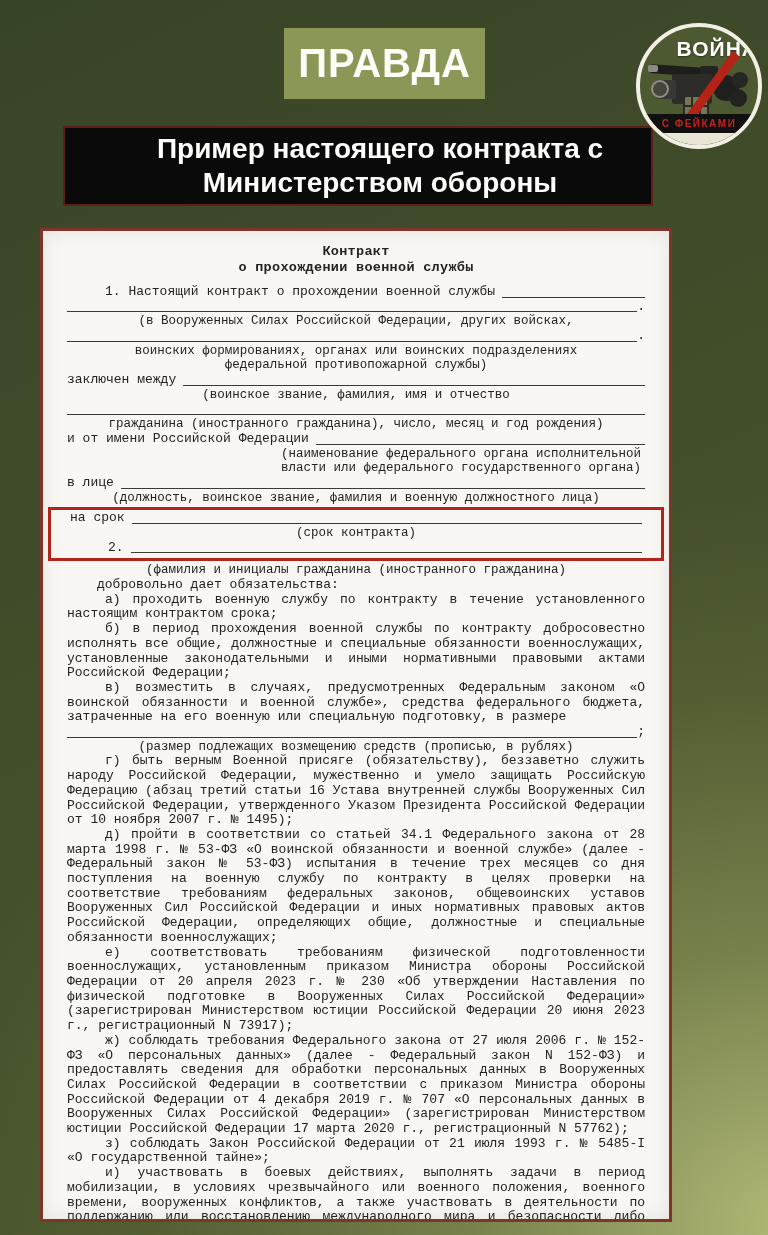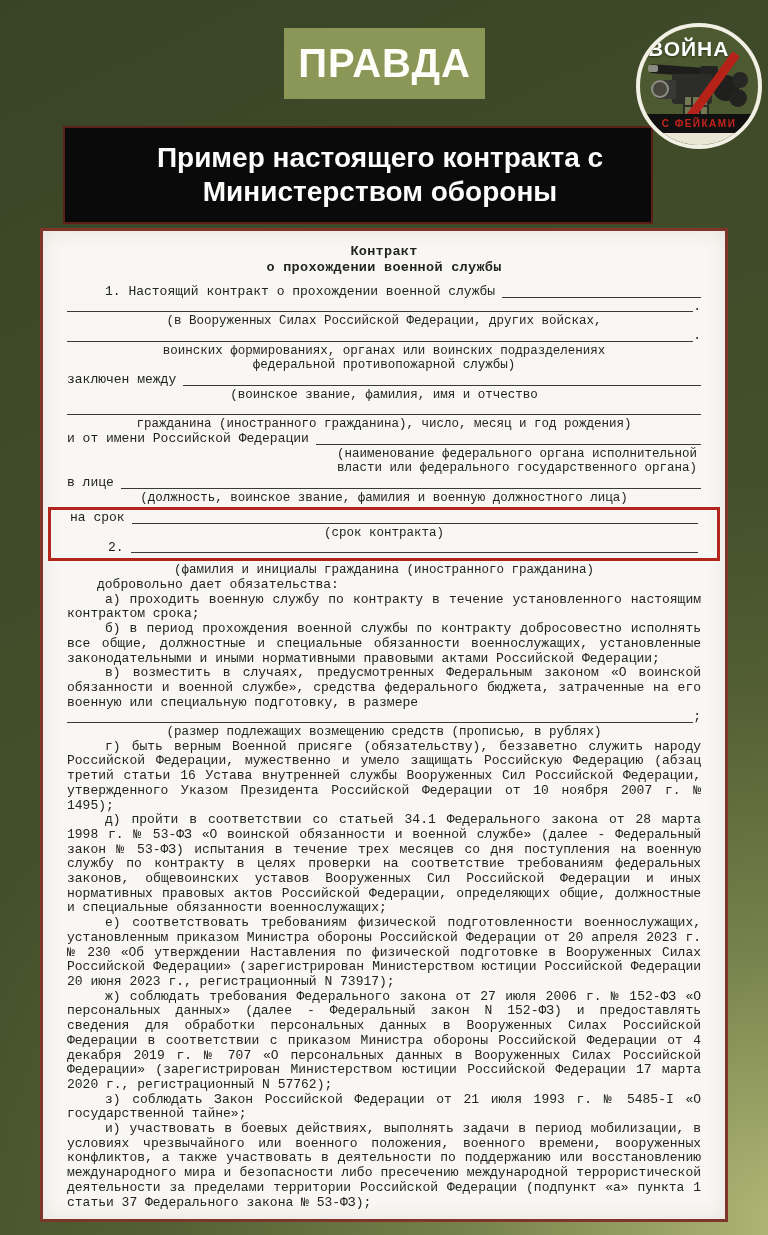--- a/index.html
+++ b/index.html
@@ -14,54 +14,54 @@
       linear-gradient(155deg,#384426 0%,#424e2a 45%,#49552d 100%);
   }
 
   
   .truth-box{
     position:absolute;left:284px;top:28px;width:201px;height:71px;
     background:#8b9756;display:flex;align-items:center;justify-content:center;
     color:#fefdf8;font-weight:bold;font-size:40px;letter-spacing:1px;
   }
   .banner{
-    position:absolute;left:63px;top:126px;width:590px;height:98px;
+    position:absolute;left:63px;top:126px;width:590px;height:80px;
     background:#0a0a0a;border:2px solid #5c2019;box-sizing:border-box;
     display:flex;flex-direction:column;align-items:center;justify-content:center;
     color:#fdfdfb;font-weight:bold;font-size:28px;line-height:34px;text-align:center;
     z-index:1;
     padding-left:44px;
   }
 
   
   .logo{
     position:absolute;left:636px;top:23px;width:126px;height:126px;border-radius:50%;
     background:#4d5930;border:4px solid #f2f0e4;box-sizing:border-box;overflow:hidden;
     z-index:5;
   }
   .logo-top{
-    position:absolute;top:10px;left:8px;right:0;text-align:left;
+    position:absolute;top:10px;left:16px;right:0;text-align:right;
     color:#ffffff;font-weight:bold;font-size:21px;letter-spacing:1px;
     text-shadow:0 1px 2px rgba(0,0,0,.45);
   }
   .logo-camera{position:absolute;left:8px;top:31px;width:102px;height:58px;z-index:2;}
   .logo-slash{
     position:absolute;width:86px;height:9px;left:28px;top:57px;background:#b52318;
     transform:rotate(-54deg);border-radius:2px;z-index:3;
   }
   .logo-bottom-strip{position:absolute;left:0;right:0;bottom:0;height:13px;background:#e9e6d6;z-index:3;}
   .logo-band{
     position:absolute;left:-4px;right:-4px;bottom:12px;height:19px;background:#101010;z-index:4;
     display:flex;align-items:center;justify-content:center;
     color:#c4231d;font-weight:bold;font-size:10px;letter-spacing:1.5px;
   }
 
   
   .paper{
-    position:absolute;left:40px;top:228px;width:688px;height:994px;box-sizing:border-box;
+    position:absolute;left:40px;top:228px;width:632px;height:994px;box-sizing:border-box;
     background:#f8f7f3;border:3px solid #7d3629;padding:13px 24px 0 24px;
     box-shadow:inset 0 0 20px rgba(60,55,40,.10);
     font-family:"Liberation Mono","DejaVu Sans Mono",monospace;
     font-size:13px;line-height:14.7px;color:#232320;overflow:hidden;
   }
   .doc-title{text-align:center;font-weight:bold;font-size:13.5px;line-height:16px;margin-bottom:9px;letter-spacing:.3px;}
 
   .frow{display:flex;align-items:flex-end;height:14.7px;}
   .frow .flabel{white-space:pre;padding-right:7px;}
   .frow.indent .flabel{padding-left:38px;}

